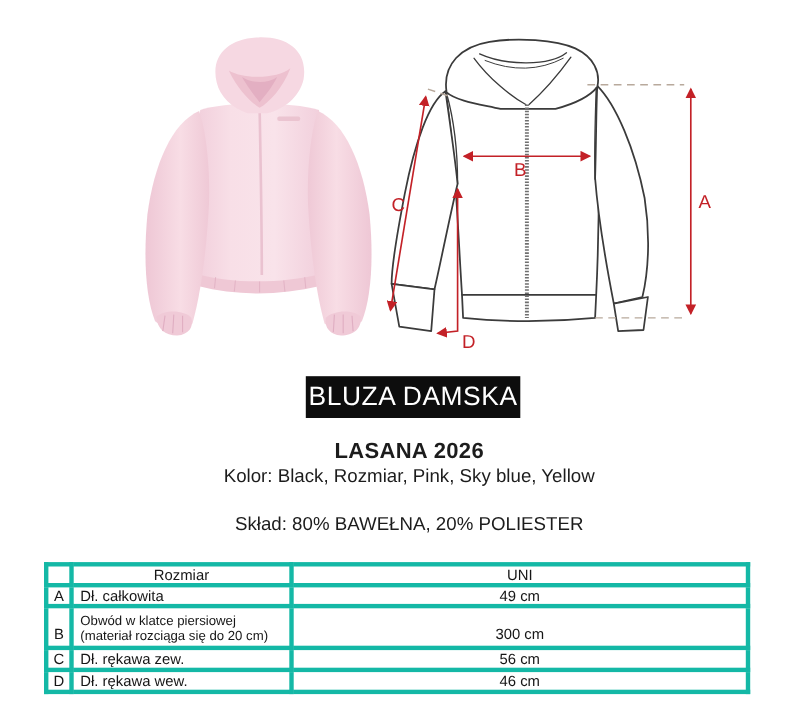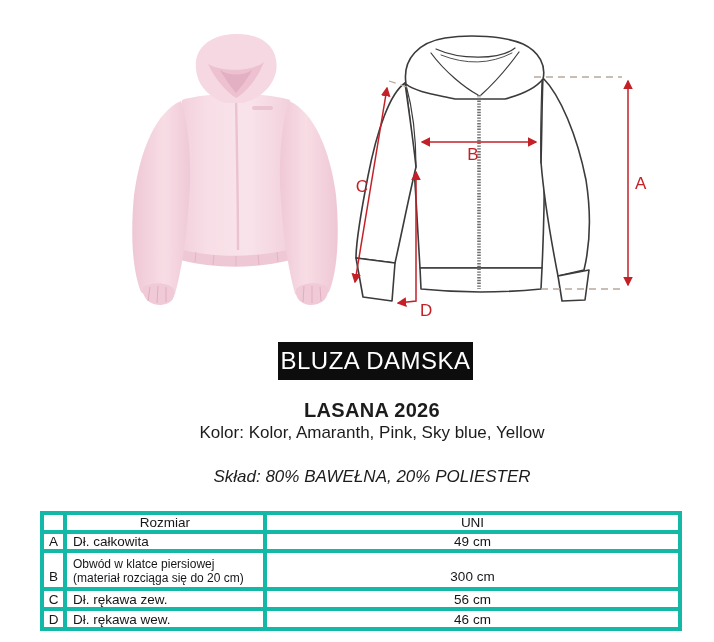--- a/index.html
+++ b/index.html
@@ -16,21 +16,21 @@
     left:278px;top:342px;width:195px;height:38px;background:#0d0d0d;
     display:flex;align-items:center;justify-content:center;
   }
   .banner span{
     color:#ffffff;font-size:24px;font-weight:normal;letter-spacing:.5px;white-space:nowrap;
   }
   
   .info{left:30px;width:684px;text-align:center;white-space:nowrap;}
   .model{top:399px;font-size:20px;font-weight:bold;letter-spacing:.3px;}
   .colors{top:423px;font-size:17px;}
-  .composition{top:467px;font-size:17px;font-style:italic;}
+  .composition{top:467px;font-size:17px;}
   
   table.size{
     position:absolute;left:40px;top:511px;width:638px;
     border-collapse:collapse;table-layout:fixed;
     font-size:13.5px;color:#161616;
   }
   table.size td{
     border:4px solid #14b8a6;padding:0 6px;vertical-align:middle;
     overflow:hidden;white-space:nowrap;
   }
@@ -148,21 +148,21 @@
     <text class="mlabel" x="473" y="160" text-anchor="middle">B</text>
     <text class="mlabel" x="362" y="192" text-anchor="middle">C</text>
     <text class="mlabel" x="420" y="316">D</text>
   </svg>
 
   <div class="abs banner">
     <span>BLUZA DAMSKA</span>
   </div>
 
   <div class="abs info model">LASANA 2026</div>
-  <div class="abs info colors">Kolor: Kolor, Amaranth, Pink, Sky blue, Yellow</div>
+  <div class="abs info colors">Kolor: Black, Rozmiar, Pink, Sky blue, Yellow</div>
   <div class="abs info composition">Skład: 80% BAWEŁNA, 20% POLIESTER</div>
 
   <table class="size">
     <colgroup>
         <col style="width:23px">
         <col style="width:200px">
         <col style="width:415px">
       </colgroup>
     <tbody>
       <tr class="r-head">

